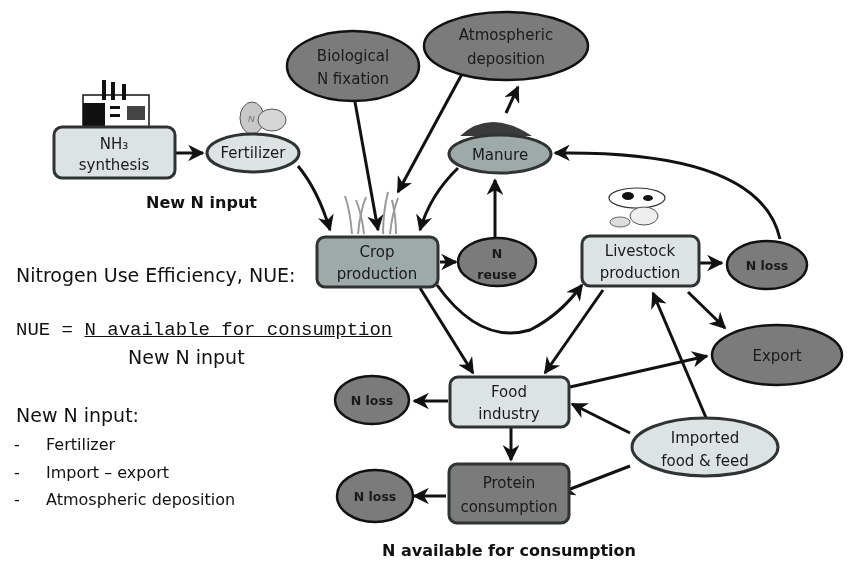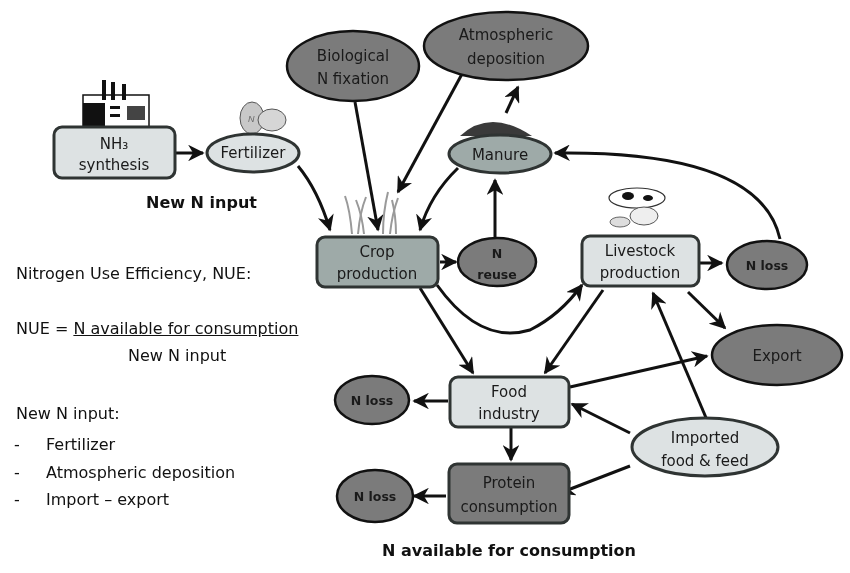--- a/index.html
+++ b/index.html
@@ -1,20 +1,20 @@
 <!DOCTYPE html>
 <html><head>
 <meta charset="utf-8">
 <style>
   html, body { margin:0; padding:0; background:#ffffff; }
   body { width:850px; height:573px; position:relative; overflow:hidden; font-family:"Liberation Sans", sans-serif; color:#111; }
   #diagram { position:absolute; left:0; top:0; }
   .lbl { font-family:"DejaVu Sans", sans-serif; font-size:15px; fill:#1a1a1a; }
   .lbl-bold { font-family:"DejaVu Sans", sans-serif; font-size:12.5px; font-weight:bold; fill:#1a1a1a; }
-  .side { position:absolute; font-family:"DejaVu Sans", sans-serif; font-size:16px; color:#111; white-space:nowrap; }
+  .side { position:absolute; font-family:"DejaVu Sans", sans-serif; font-size:19px; color:#111; white-space:nowrap; }
   .heading { position:absolute; font-family:"DejaVu Sans", sans-serif; font-size:16px; font-weight:bold; color:#111; white-space:nowrap; }
   .list { position:absolute; left:14px; top:404px; font-family:"DejaVu Sans", sans-serif; font-size:16px; line-height:27.5px; margin:0; padding:0; list-style:none; }
   .list li { position:relative; padding-left:32px; }
   .list li::before { content:"-"; position:absolute; left:0; }
   .underline { text-decoration:underline; }
 </style>
 </head>
 <body>
 
 <svg id="diagram" width="850" height="573" viewBox="0 0 850 573">
@@ -150,21 +150,21 @@
   <g>
     <ellipse cx="375" cy="496" rx="38" ry="26" fill="#7b7b7b" stroke="#111" stroke-width="2.5"></ellipse>
     <text class="lbl-bold" x="375" y="501" text-anchor="middle">N loss</text>
   </g>
 </svg>
 
 <div class="heading" style="left:146px; top:193px;">New N input</div>
 <div class="heading" style="left:382px; top:541px;">N available for consumption</div>
 
 <div class="side" style="left:16px; top:264px;">Nitrogen Use Efficiency, NUE:</div>
-<div class="side" style="left:16px; top:319px;"><span>NUE = </span><span class="underline">N available for consumption</span></div>
+<div class="side" style="left:16px; top:319px;font-family:Liberation Mono, monospace;"><span>NUE = </span><span class="underline">N available for consumption</span></div>
 <div class="side" style="left:128px; top:346px;">New N input</div>
 
 <div class="side" style="left:16px; top:404px;">New N input:</div>
 <ul class="list" style="top:431px;">
   <li>Fertilizer</li>
+  <li>Import – export</li>
   <li>Atmospheric deposition</li>
-  <li>Import – export</li>
 </ul>
 
 </body></html>

